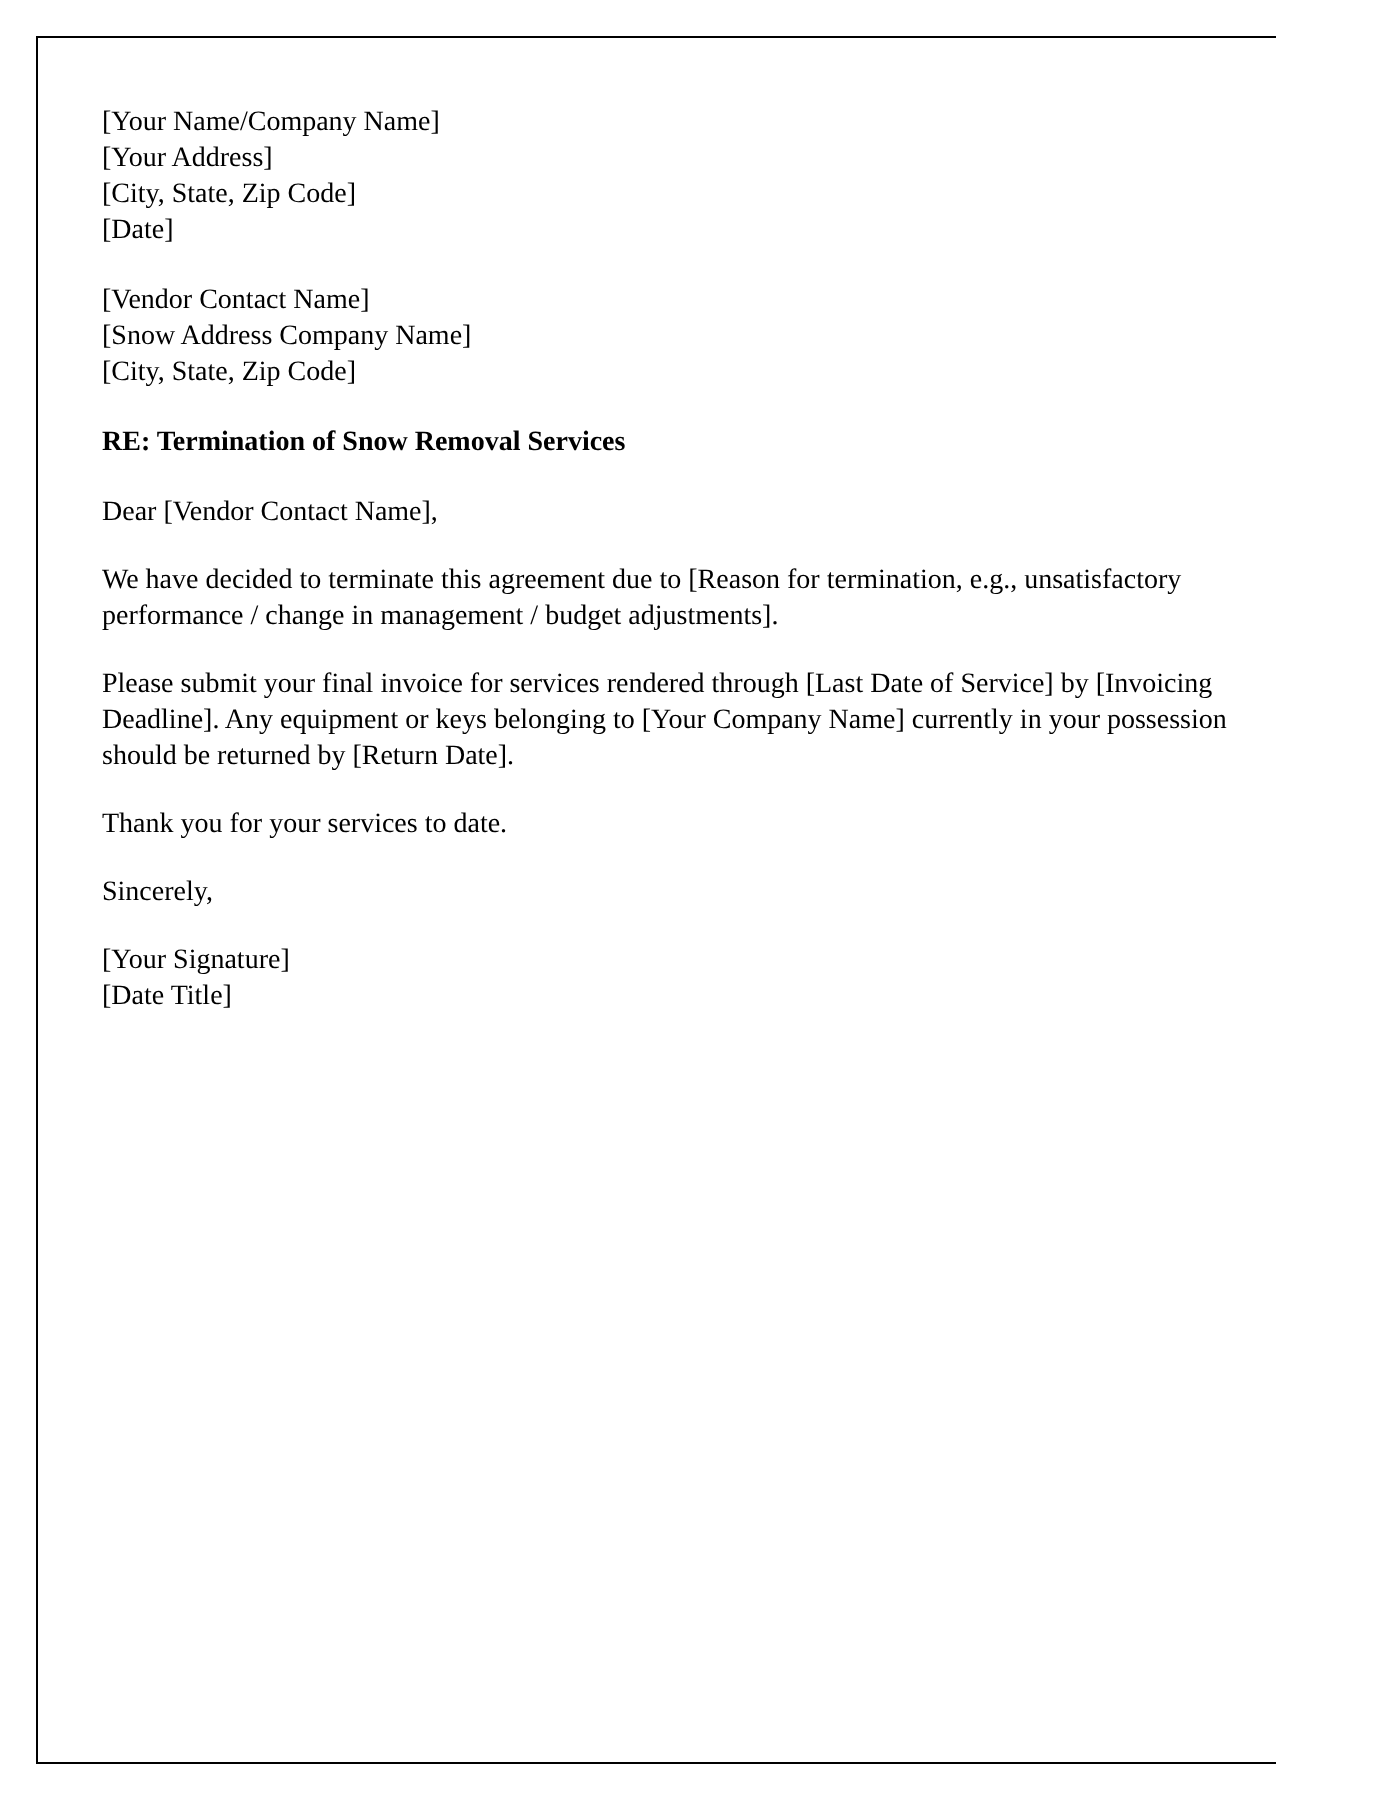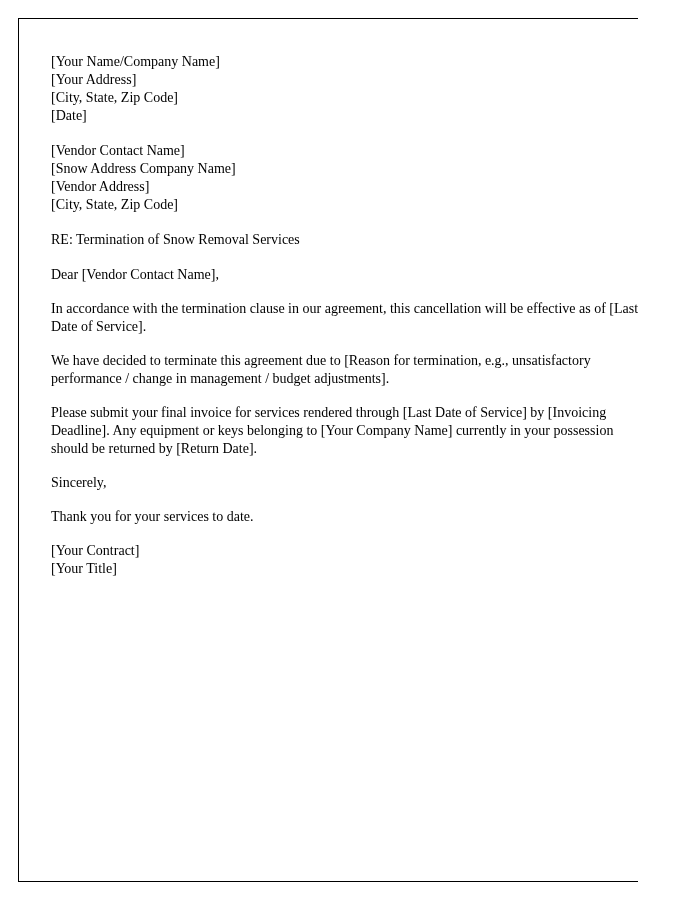--- a/index.html
+++ b/index.html
@@ -27,21 +27,21 @@
     font-size: 14px;
     line-height: 18px;
   }
   .block {
     margin: 0 0 17px 0;
   }
   .block div {
     white-space: nowrap;
   }
   .subject {
-    font-weight: normal;
+    font-weight: bold;
     margin: 0 0 17px 0;
   }
   p.body-par {
     margin: 12px 0 16px 0;
   }
 </style>
 </head>
 <body>
 
 <div class="screen">
@@ -50,34 +50,32 @@
     <div class="block">
       <div>[Your Name/Company Name]</div>
       <div>[Your Address]</div>
       <div>[City, State, Zip Code]</div>
       <div>[Date]</div>
     </div>
 
     <div class="block">
       <div>[Vendor Contact Name]</div>
       <div>[Snow Address Company Name]</div>
-      <div>[Vendor Address]</div>
       <div>[City, State, Zip Code]</div>
     </div>
 
     <div class="subject">RE: Termination of Snow Removal Services</div>
 
     <p class="body-par">Dear [Vendor Contact Name],</p>
 
-    <p class="body-par">In accordance with the termination clause in our agreement, this cancellation will be effective as of [Last Date of Service].</p>
     <p class="body-par">We have decided to terminate this agreement due to [Reason for termination, e.g., unsatisfactory performance / change in management / budget adjustments].</p>
     <p class="body-par">Please submit your final invoice for services rendered through [Last Date of Service] by [Invoicing Deadline]. Any equipment or keys belonging to [Your Company Name] currently in your possession should be returned by [Return Date].</p>
+    <p class="body-par">Thank you for your services to date.</p>
+
     <p class="body-par">Sincerely,</p>
 
-    <p class="body-par">Thank you for your services to date.</p>
-
     <div class="block">
-      <div>[Your Contract]</div>
-      <div>[Your Title]</div>
+      <div>[Your Signature]</div>
+      <div>[Date Title]</div>
     </div>
 
   </div>
 </div>
 
 </body></html>

